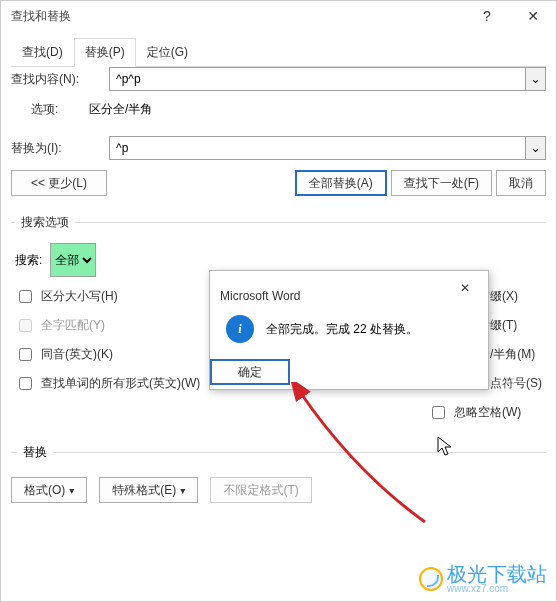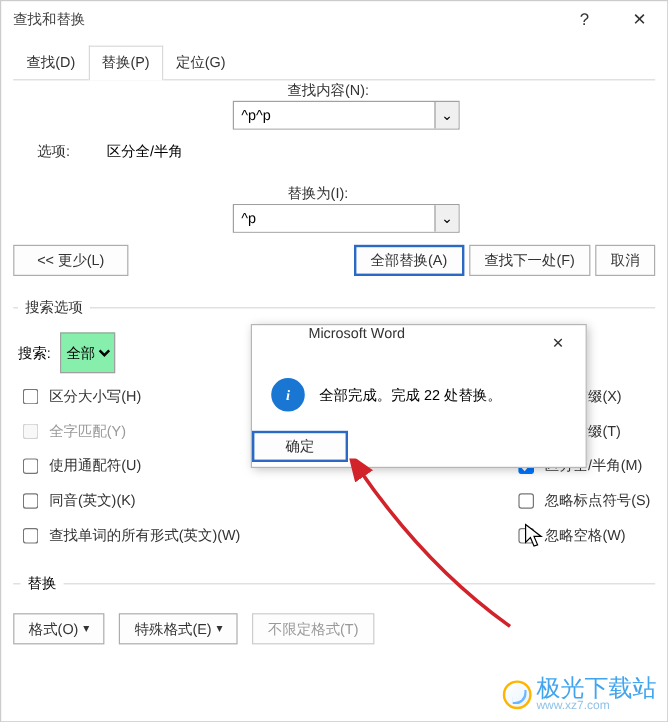--- a/index.html
+++ b/index.html
@@ -6,21 +6,21 @@
   body { margin: 0; background: #fff; width: 557px; height: 602px; overflow: hidden; position: relative; }
   .window { border: 1px solid #ccc; width: 557px; height: 602px; background: #fff; }
   .titlebar { height: 30px; display: flex; align-items: center; padding: 0 0 0 10px; color: #444; }
   .titlebar .title { flex: 1; }
   .tb-btn { width: 46px; height: 30px; display: flex; align-items: center; justify-content: center; color: #333; }
   .tb-btn span { font-size: 14px; }
   .content { padding: 6px 10px 10px; }
   .tabs { display: flex; border-bottom: 1px solid #d9d9d9; }
   .tab { padding: 5px 10px; color: #333; cursor: pointer; border: 1px solid transparent; position: relative; top: 1px; }
   .tab.active { border: 1px solid #d9d9d9; border-bottom: 1px solid #fff; background: #fff; }
-  .row { display: flex; align-items: center; margin-bottom: 10px; flex-direction: column; }
+  .row { display: flex; align-items: center; margin-bottom: 10px; }
   .row .lbl { width: 78px; color: #333; }
   .row .fld { flex: 1; position: relative; margin-left: 20px; }
   .combo { display: flex; border: 1px solid #a0a0a0; height: 24px; }
   .combo input { flex: 1; border: none; padding: 0 6px; outline: none; font-size: 12px; }
   .combo .dd { width: 20px; border-left: 1px solid #a0a0a0; display: flex; align-items: center; justify-content: center; background: #f0f0f0; }
   .opt-line { display: flex; margin-bottom: 18px; }
   .opt-line .lbl2 { width: 78px; padding-left: 20px; color: #333; }
   .btnrow { display: flex; gap: 4px; margin: 10px 0 18px; }
   .btn { border: 1px solid #adadad; background: #fdfdfd; height: 26px; padding: 0 12px; color: #333; cursor: pointer; display: inline-flex; align-items: center; justify-content: center; }
   .btn.primary { border: 2px solid #2a6ac4; }
@@ -37,21 +37,21 @@
   .chk-col.right { margin-left: auto; }
   .chk { display: flex; align-items: center; gap: 6px; color: #333; }
   .chk input { width: 13px; height: 13px; }
   .chk.disabled { color: #999; }
   .replace-sec { border-top: 1px solid #d9d9d9; margin-top: 22px; padding-top: 8px; position: relative; }
   .replace-sec .seclabel { position: absolute; top: -9px; left: 6px; background: #fff; padding: 0 6px; }
   .bottom-btns { display: flex; gap: 12px; margin-top: 16px; }
 
   
   .modal { position: absolute; left: 209px; top: 270px; width: 280px; border: 1px solid #b6b6b6; background: #fff; box-shadow: 2px 2px 8px rgba(0,0,0,0.25); }
-  .modal .m-title { height: 32px; display: flex; align-items: flex-start; padding: 0 8px 0 10px; color: #333; margin-left: 37px; }
+  .modal .m-title { height: 32px; display: flex; align-items: flex-end; padding: 0 8px 0 10px; color: #333; }
   .modal .m-title .tt { flex: 1; }
   .modal .m-title .x { width: 30px; height: 30px; display: flex; align-items: center; justify-content: center; cursor: pointer; font-size: 14px; }
   .modal .m-body { display: flex; align-items: center; gap: 12px; padding: 12px 16px 6px; }
   .info-ico { width: 28px; height: 28px; border-radius: 50%; background: #1976d2; color: #fff; display: flex; align-items: center; justify-content: center; font-family: Georgia, serif; font-weight: bold; font-style: italic; }
   .modal .m-foot { display: flex; padding: 10px 0 4px; }
   .modal .m-foot .btn { width: 80px; border: 2px solid #2a6ac4; }
 
   
   .arrow-svg { position: absolute; left: 285px; top: 382px; pointer-events: none; }
   .cursor { position: absolute; left: 437px; top: 436px; font-size: 18px; pointer-events: none; }
@@ -136,24 +136,20 @@
       </div>
       <div class="chk-cols">
         <div class="chk-col left">
           <label class="chk">
               <input type="checkbox" style="">
               <span>区分大小写(H)</span>
             </label>
           <label class="chk disabled">
               <input type="checkbox" disabled="" style="">
               <span>全字匹配(Y)</span>
-            </label>
-          <label class="chk">
-              <input type="checkbox" style="">
-              <span>使用通配符(U)</span>
             </label>
           <label class="chk">
               <input type="checkbox" style="">
               <span>同音(英文)(K)</span>
             </label>
           <label class="chk">
               <input type="checkbox" style="">
               <span>查找单词的所有形式(英文)(W)</span>
             </label>
         </div>

